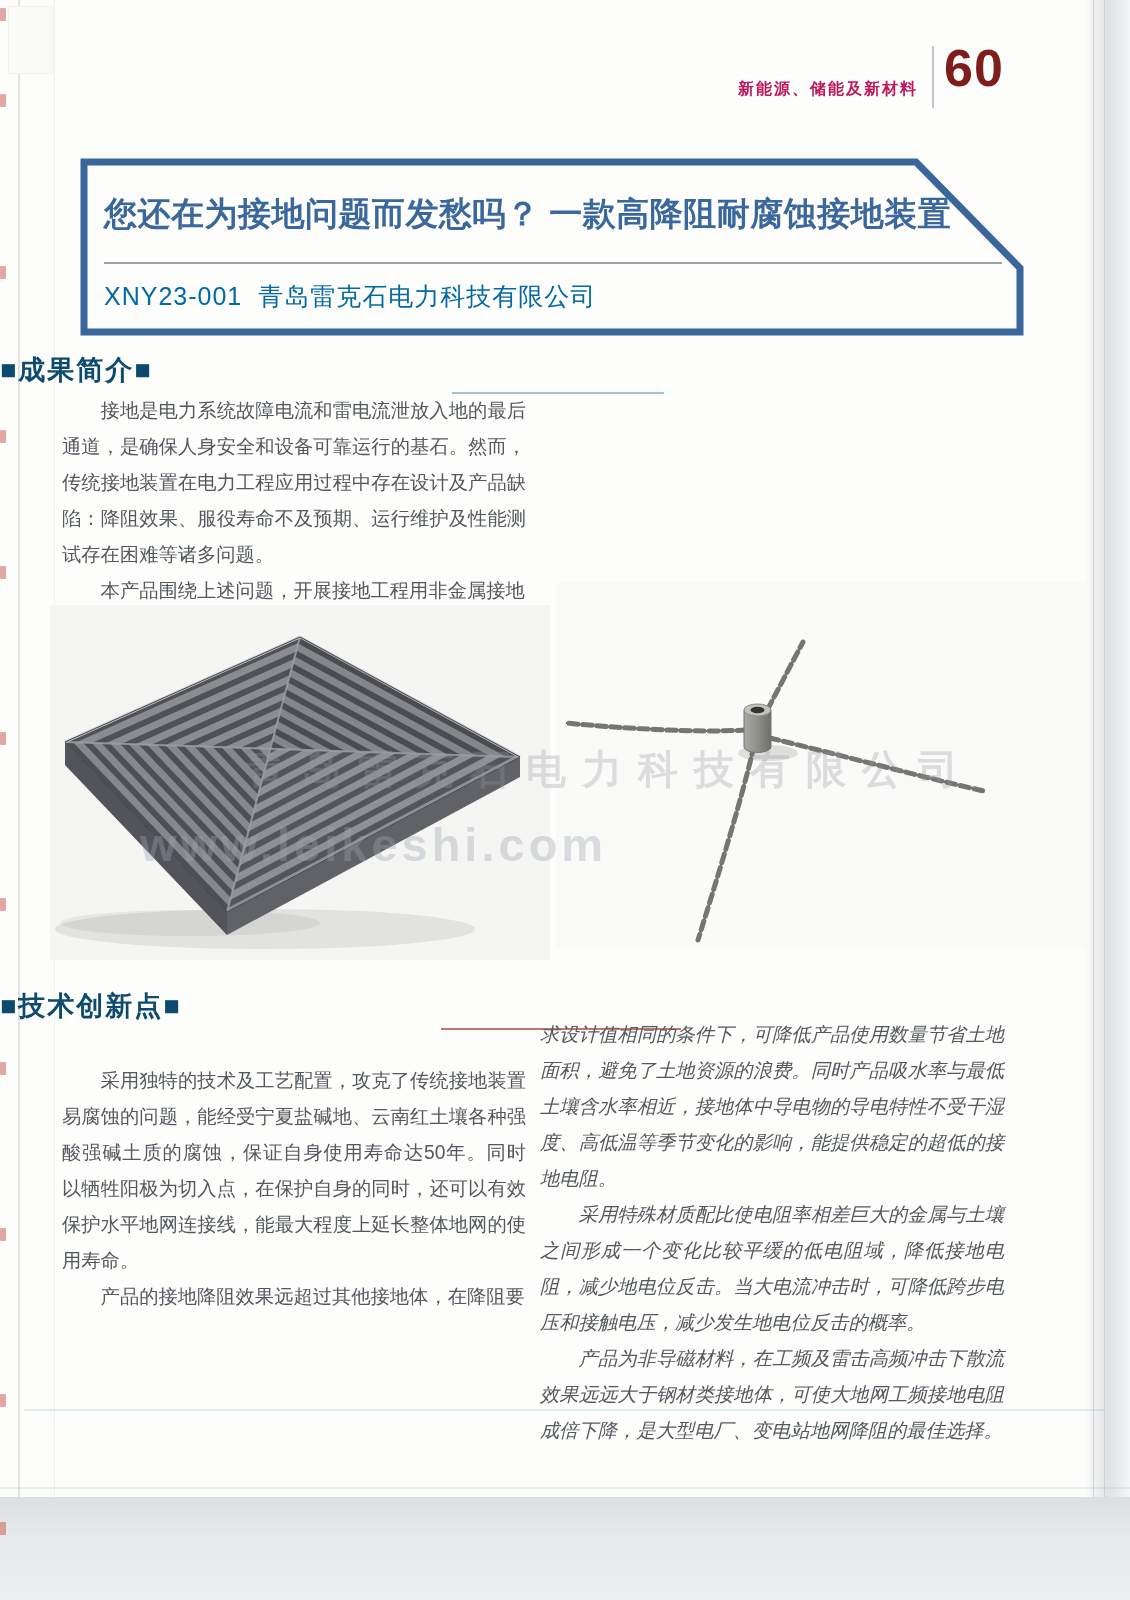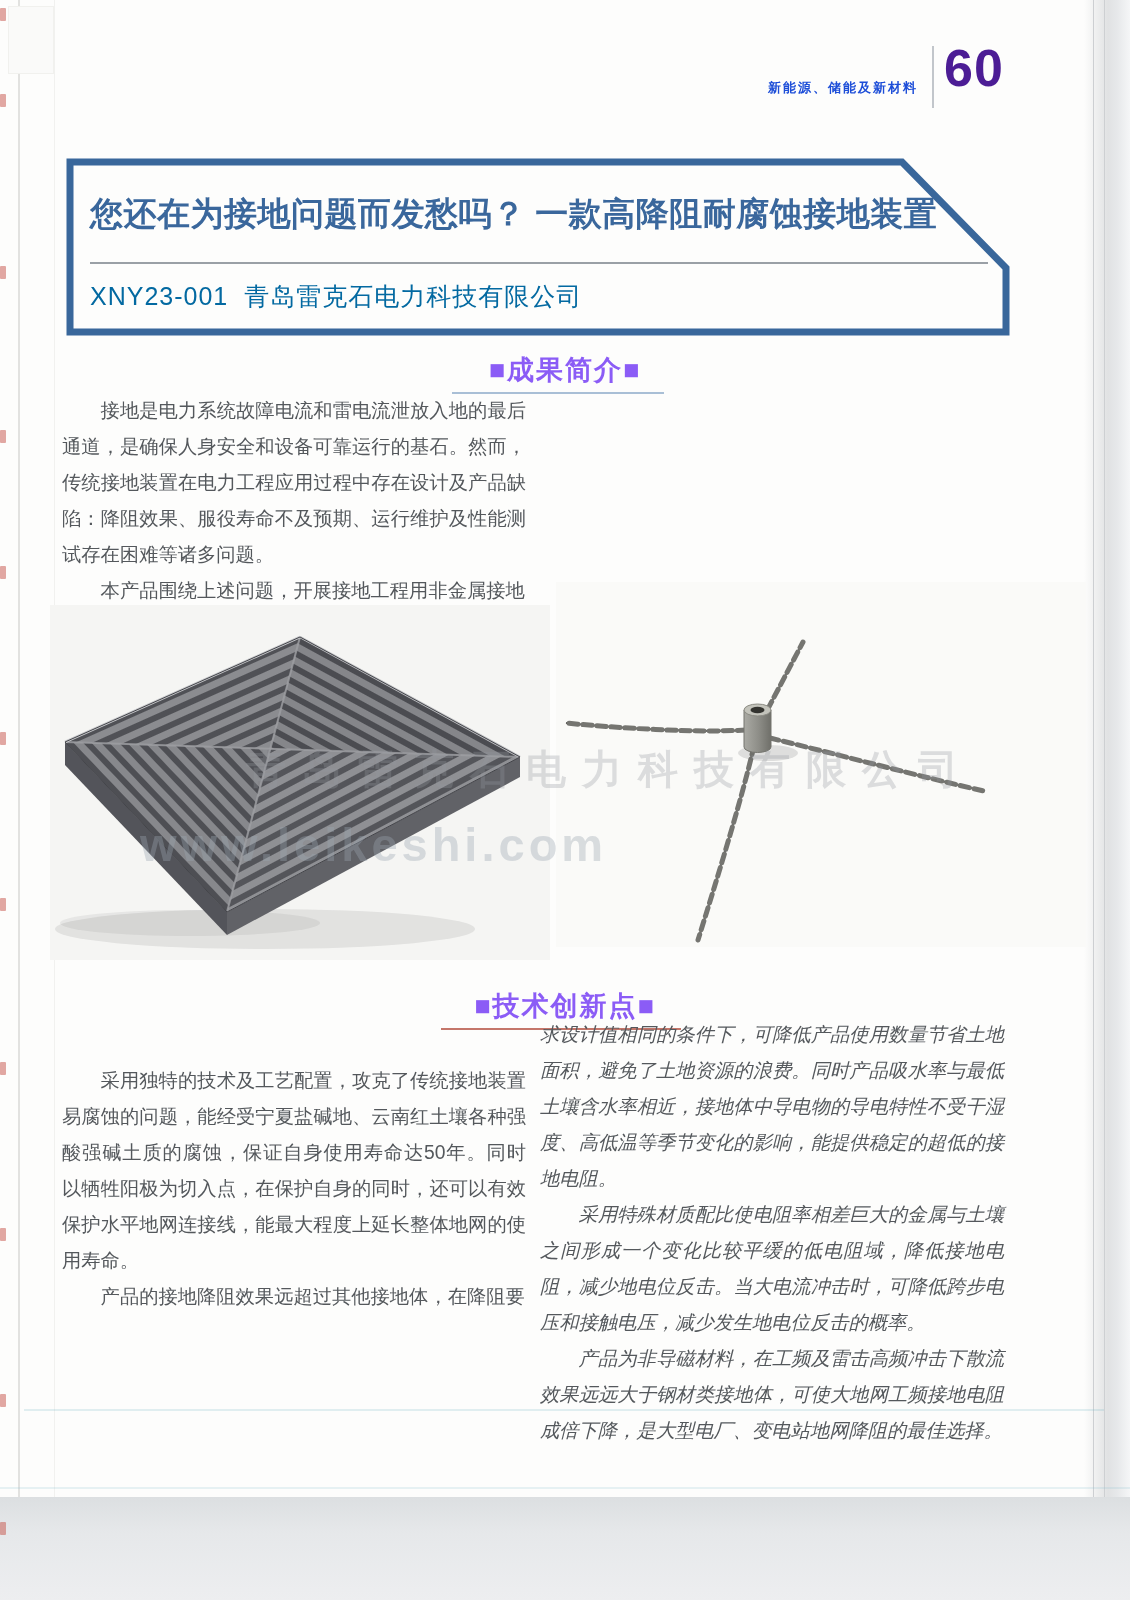--- a/index.html
+++ b/index.html
@@ -19,37 +19,37 @@
   .bottom-band{position:absolute;left:0;top:1497px;width:1130px;height:103px;
     background:linear-gradient(180deg,#dcdfe1 0%,#e6e8ea 35%,#edeef0 100%);}
   .red-tick{position:absolute;left:0;width:6px;height:13px;border-radius:1px;background:#c65248;opacity:.5;}
   .scanline{position:absolute;height:2px;}
   .sl1{left:24px;top:1409px;width:1080px;background:rgba(110,180,195,0.20);}
   .sl2{left:0;top:1487px;width:1130px;background:rgba(140,195,210,0.20);}
 
   
   .hdr-catalog{position:absolute;right:212px;top:50px;font-size:16.5px;color:#7b8aa0;
     letter-spacing:1.5px;white-space:nowrap;}
-  .hdr-category{position:absolute;right:212px;top:79px;font-size:13px;font-weight:bold;color:#1d4ed8;
+  .hdr-category{position:absolute;right:212px;top:79px;font-size:16px;font-weight:bold;color:#be185d;
     letter-spacing:2px;white-space:nowrap;}
   .hdr-divider{position:absolute;left:932px;top:46px;width:2px;height:62px;background:#c2c6cb;}
-  .hdr-num{position:absolute;left:944px;top:38px;font-size:52px;font-weight:bold;color:#4c1d95;letter-spacing:1px;text-align:center;}
-
-  
-  .banner{position:absolute;left:66px;top:158px;width:946px;height:178px;}
+  .hdr-num{position:absolute;left:944px;top:38px;font-size:52px;font-weight:bold;color:#7f1d1d;letter-spacing:1px;text-align:center;}
+
+  
+  .banner{position:absolute;left:80px;top:158px;width:946px;height:178px;}
   .banner svg{position:absolute;left:0;top:0;}
   .banner-title{position:absolute;left:24px;top:34px;font-size:33px;font-weight:bold;color:#3a679c;
     letter-spacing:0.5px;white-space:nowrap;}
   .banner-rule{position:absolute;left:24px;top:104px;width:898px;height:2px;background:#9aa0a6;}
   .banner-sub{position:absolute;left:24px;top:122px;font-size:25px;color:#0369a1;letter-spacing:1px;white-space:nowrap;}
   .banner-sub .co{margin-left:16px;}
 
   
-  .sec-head{position:absolute;left:0;width:1130px;text-align:center;font-size:27px;font-weight:bold;
-    color:#8b5cf6;letter-spacing:2px;}
+  .sec-head{position:absolute;left:0;width:1130px;text-align:left;font-size:27px;font-weight:bold;
+    color:#0c4a6e;letter-spacing:2px;}
   .sec-underline{position:absolute;height:2px;}
   .u1{left:452px;top:392px;width:212px;background:#a9bfd6;}
   .u2{left:441px;top:1028px;width:240px;background:#c4766a;}
 
   
   .col{position:absolute;width:464px;font-size:19.3px;line-height:36px;color:#54585c;
     text-align:justify;text-justify:inter-character;}
   .col p{margin:0;padding:0;}
   .col p.ind{text-indent:2em;}
   #s1-left{left:62px;top:393px;}

